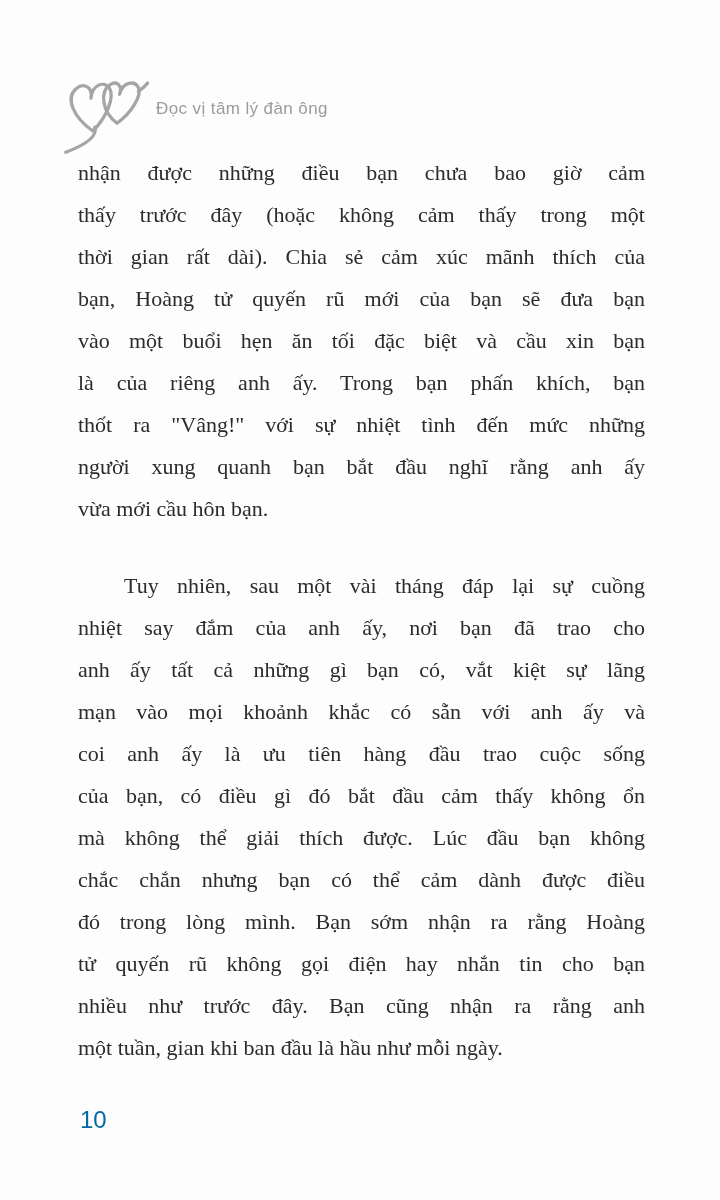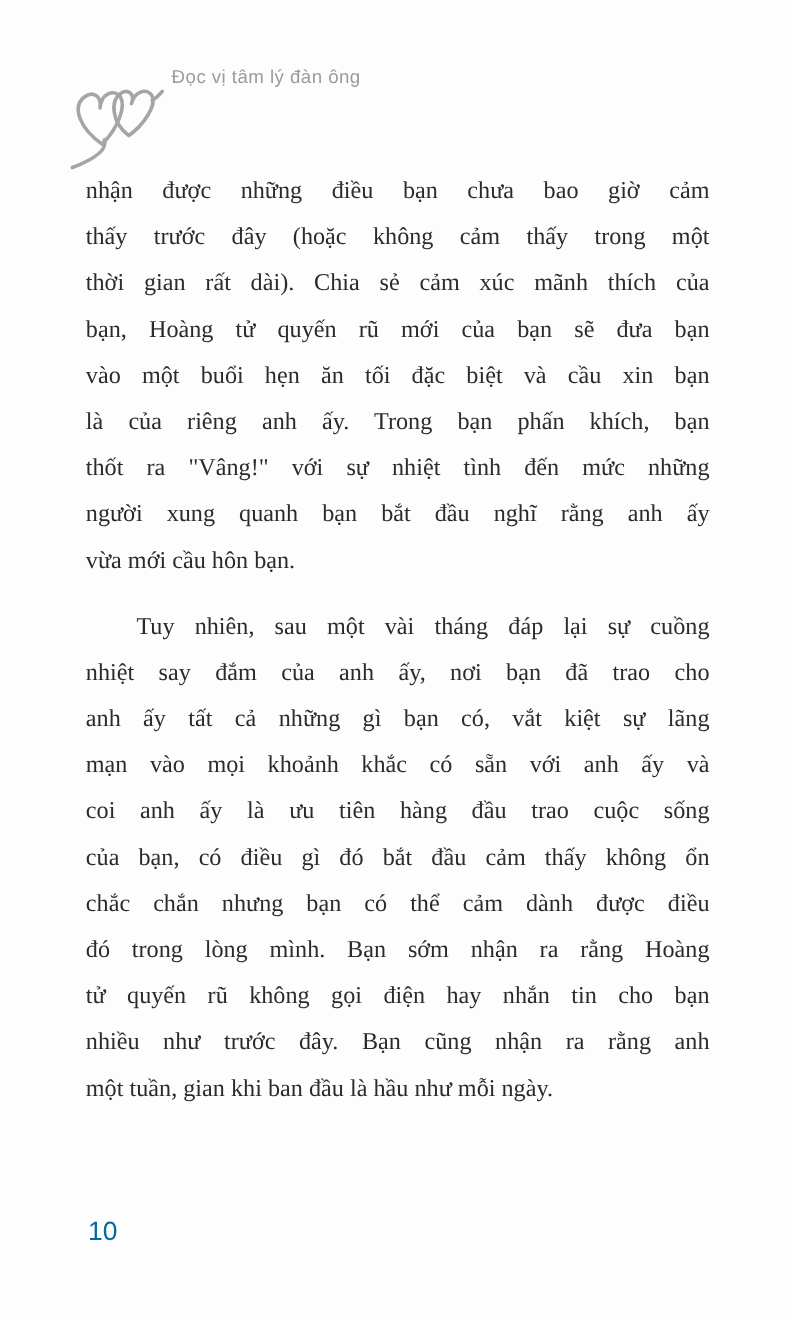--- a/index.html
+++ b/index.html
@@ -15,20 +15,21 @@
     overflow: hidden;
     font-family: "Liberation Serif", "DejaVu Serif", serif;
   }
 
   
   .header {
     position: absolute;
     top: 74px;
     left: 58px;
     display: flex;
+    align-items: center;
   }
   .header .icon-wrap {
     width: 92px;
     height: 84px;
     flex: 0 0 auto;
   }
   .header .book-title {
     margin-left: 6px;
     margin-top: -14px;
     font-family: "Liberation Sans", "DejaVu Sans", sans-serif;
@@ -40,21 +41,21 @@
 
   
   .content {
     position: absolute;
     top: 152px;
     left: 78px;
     width: 567px;
     font-size: 22px;
     color: #2b2b2b;
   }
-  .paragraph + .paragraph { margin-top: 18px; }
+  .paragraph + .paragraph { margin-top: 35px; }
   .line {
     line-height: 42px;
     text-align: justify;
     text-align-last: justify;
     white-space: nowrap;
     overflow: visible;
   }
   .line-last {
     text-align-last: left;
   }
@@ -107,20 +108,21 @@
         <div class="line">người xung quanh bạn bắt đầu nghĩ rằng anh ấy</div>
         <div class="line line-last">vừa mới cầu hôn bạn.</div>
       </div>
       <div class="paragraph">
         <div class="line line-indent">Tuy nhiên, sau một vài tháng đáp lại sự cuồng</div>
         <div class="line">nhiệt say đắm của anh ấy, nơi bạn đã trao cho</div>
         <div class="line">anh ấy tất cả những gì bạn có, vắt kiệt sự lãng</div>
         <div class="line">mạn vào mọi khoảnh khắc có sẵn với anh ấy và</div>
         <div class="line">coi anh ấy là ưu tiên hàng đầu trao cuộc sống</div>
         <div class="line">của bạn, có điều gì đó bắt đầu cảm thấy không ổn</div>
+        <div class="line">mà không thể giải thích được. Lúc đầu bạn không</div>
         <div class="line">chắc chắn nhưng bạn có thể cảm dành được điều</div>
         <div class="line">đó trong lòng mình. Bạn sớm nhận ra rằng Hoàng</div>
         <div class="line">tử quyến rũ không gọi điện hay nhắn tin cho bạn</div>
         <div class="line">nhiều như trước đây. Bạn cũng nhận ra rằng anh</div>
         <div class="line line-last">một tuần, gian khi ban đầu là hầu như mỗi ngày.</div>
       </div>
     </div>
 
   <div class="footer">
     <span class="page-number">10</span>

